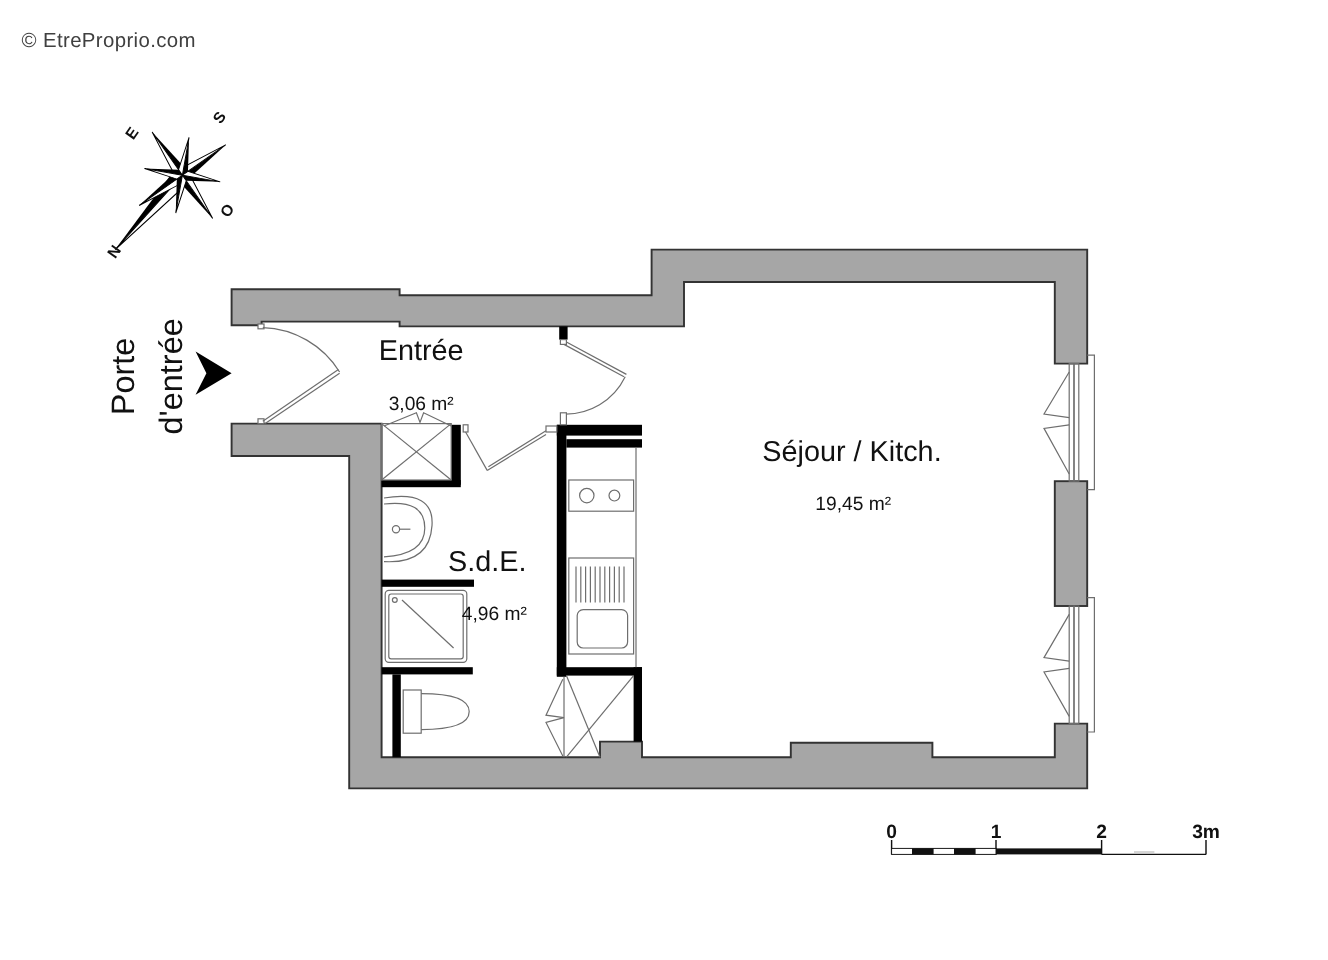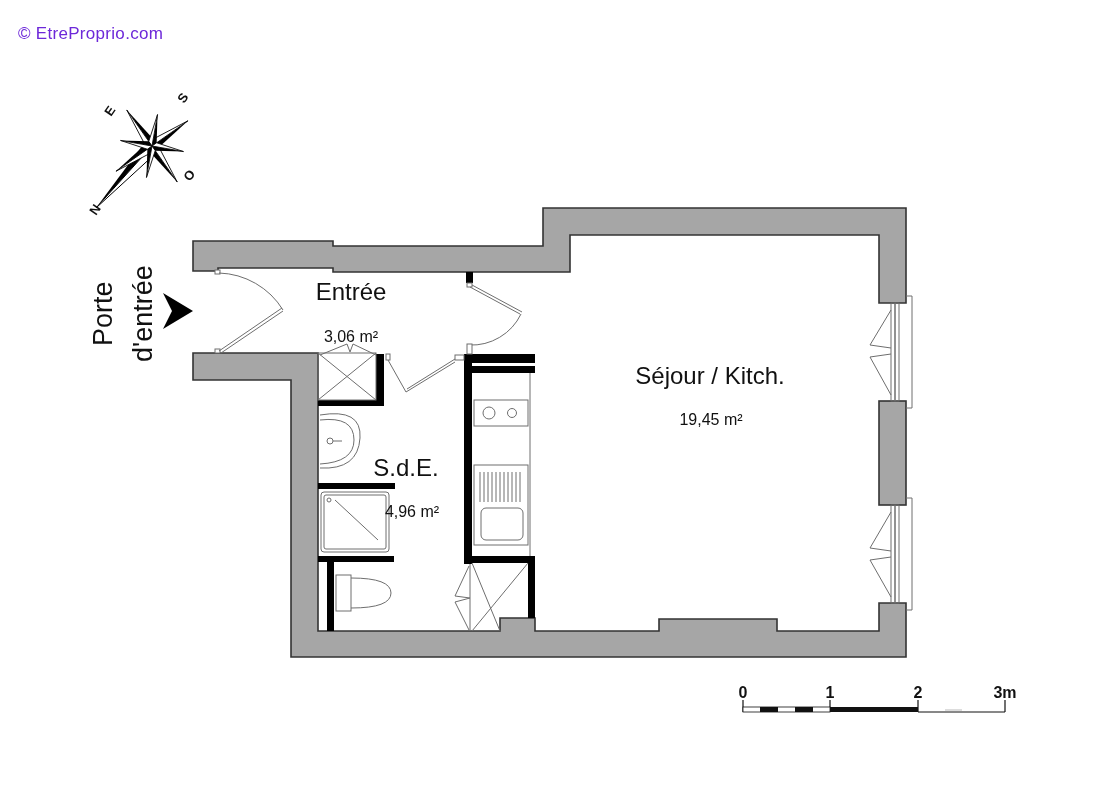--- a/index.html
+++ b/index.html
@@ -1,18 +1,18 @@
 <!DOCTYPE html>
 <html><head>
 <meta charset="utf-8">
 <style>
   html, body { margin: 0; padding: 0; background: #ffffff; }
   body { width: 1107px; height: 800px; position: relative; overflow: hidden; font-family: "Liberation Sans", sans-serif; }
   #plan { position: absolute; left: 0; top: 0; width: 1107px; height: 800px; }
-  .watermark { position: absolute; left: 18px; top: 24px; font-size: 17px; color: #6d28d9; font-family: "Liberation Sans", sans-serif; letter-spacing: 0.3px; }
+  .watermark { position: absolute; left: 18px; top: 24px; font-size: 17px; color: #404040; font-family: "Liberation Sans", sans-serif; letter-spacing: 0.3px; }
   .wall { fill: #a6a6a6; stroke: #333333; stroke-width: 1.6; stroke-linejoin: miter; }
   .pwall { fill: #000000; }
   .thin { fill: none; stroke: #6e6e6e; stroke-width: 1; }
   .thinw { fill: #ffffff; stroke: #6e6e6e; stroke-width: 1; }
   .lbl { font-family: "Liberation Sans", sans-serif; fill: #111111; }
   .room-name { font-size: 24px; }
   .room-area { font-size: 16px; }
   .scale-txt { font-family: "Liberation Sans", sans-serif; font-size: 16px; font-weight: bold; fill: #111; }
   .entry-txt { font-family: "Liberation Sans", sans-serif; font-size: 27px; fill: #111; }
   .compass-txt { font-family: "Liberation Sans", sans-serif; font-size: 13px; fill: #111; font-weight: bold; }

